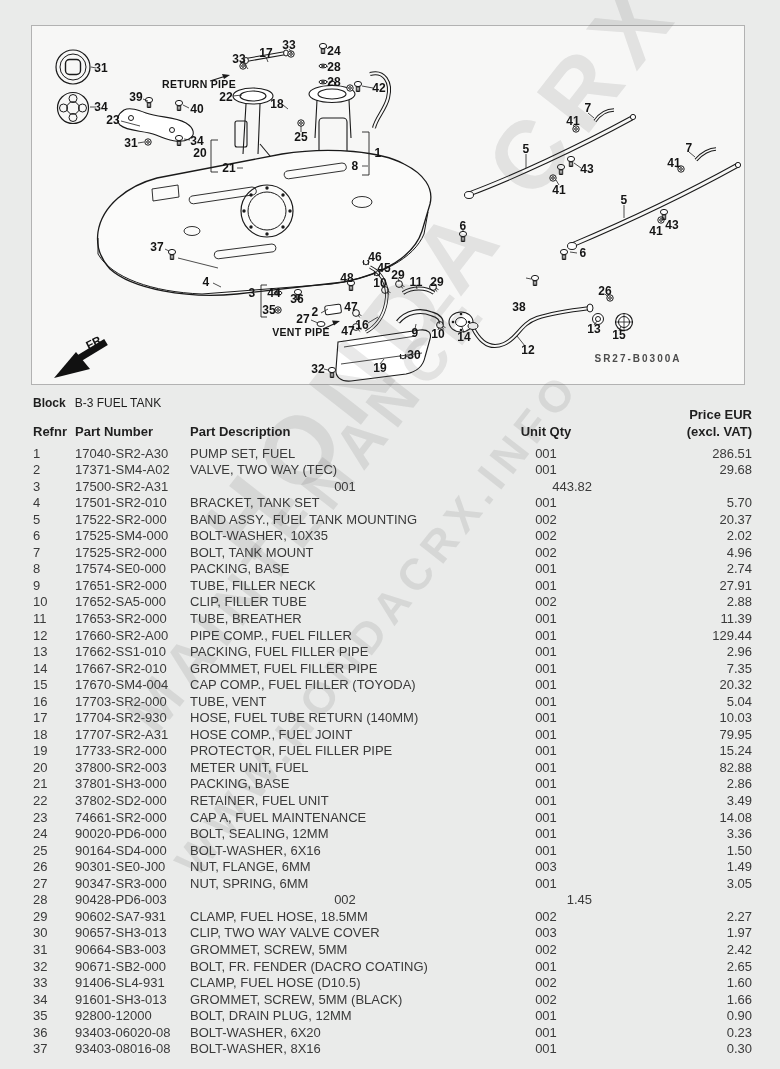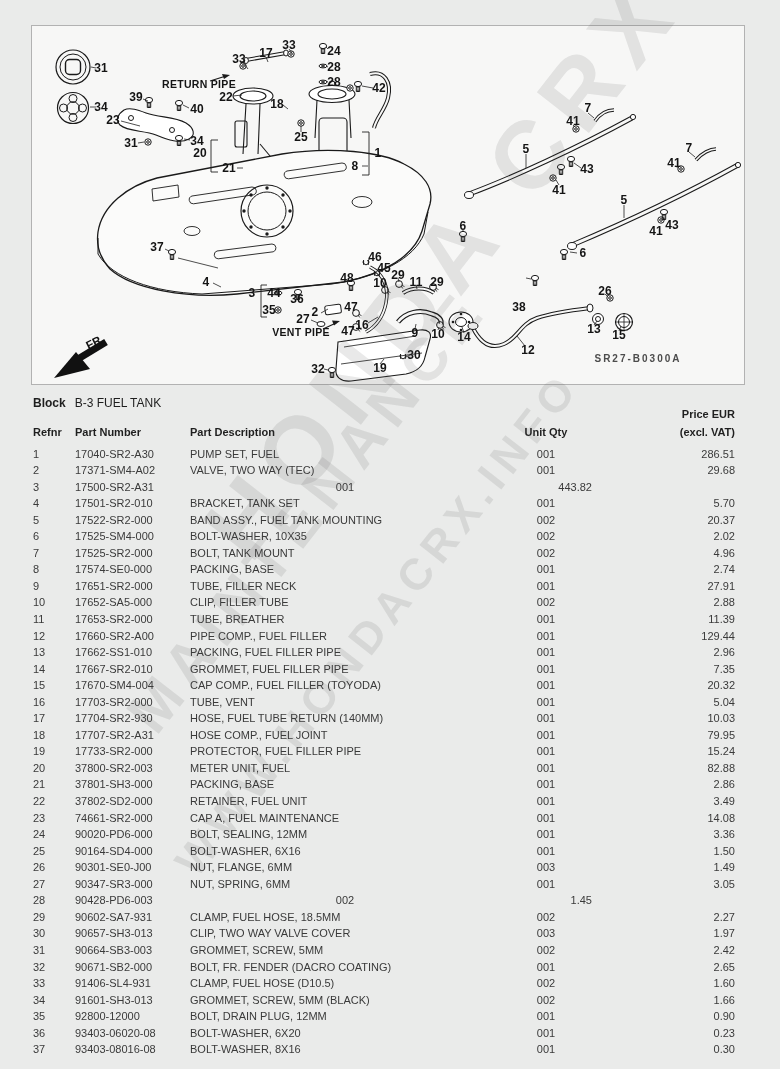--- a/index.html
+++ b/index.html
@@ -42,21 +42,21 @@
   }
   .wm-line:nth-child(1){left:225px;top:490px;font-size:96px;letter-spacing:14px;}
   .wm-line:nth-child(2){left:140px;top:690px;font-size:60px;letter-spacing:9px;}
   .wm-line:nth-child(3){left:185px;top:845px;font-size:44px;letter-spacing:7px;}
   
   .block-title{position:absolute;left:33px;top:396px;font-size:12px;color:#1e1e1e;}
   .block-title .lbl{font-weight:bold;margin-right:9px;}
   .table{position:absolute;left:0;top:407px;width:780px;}
   .trow{
     display:grid;grid-template-columns:42px 115px 310px 92px 1fr;
-    padding:0 45px 0 33px;line-height:16.55px;font-size:11px;color:#3a3a3a;
+    padding:0 28px 0 33px;line-height:16.55px;font-size:13px;color:#3a3a3a;
   }
   .c-qty{text-align:center;}
   .c-price{text-align:right;}
   .thead .trow{font-weight:bold;color:#1f1f1f;}
   .price-head1{line-height:15px;margin-bottom:2px;}
   .thead{margin-bottom:5px;}
 </style>
 </head>
 <body>
 

